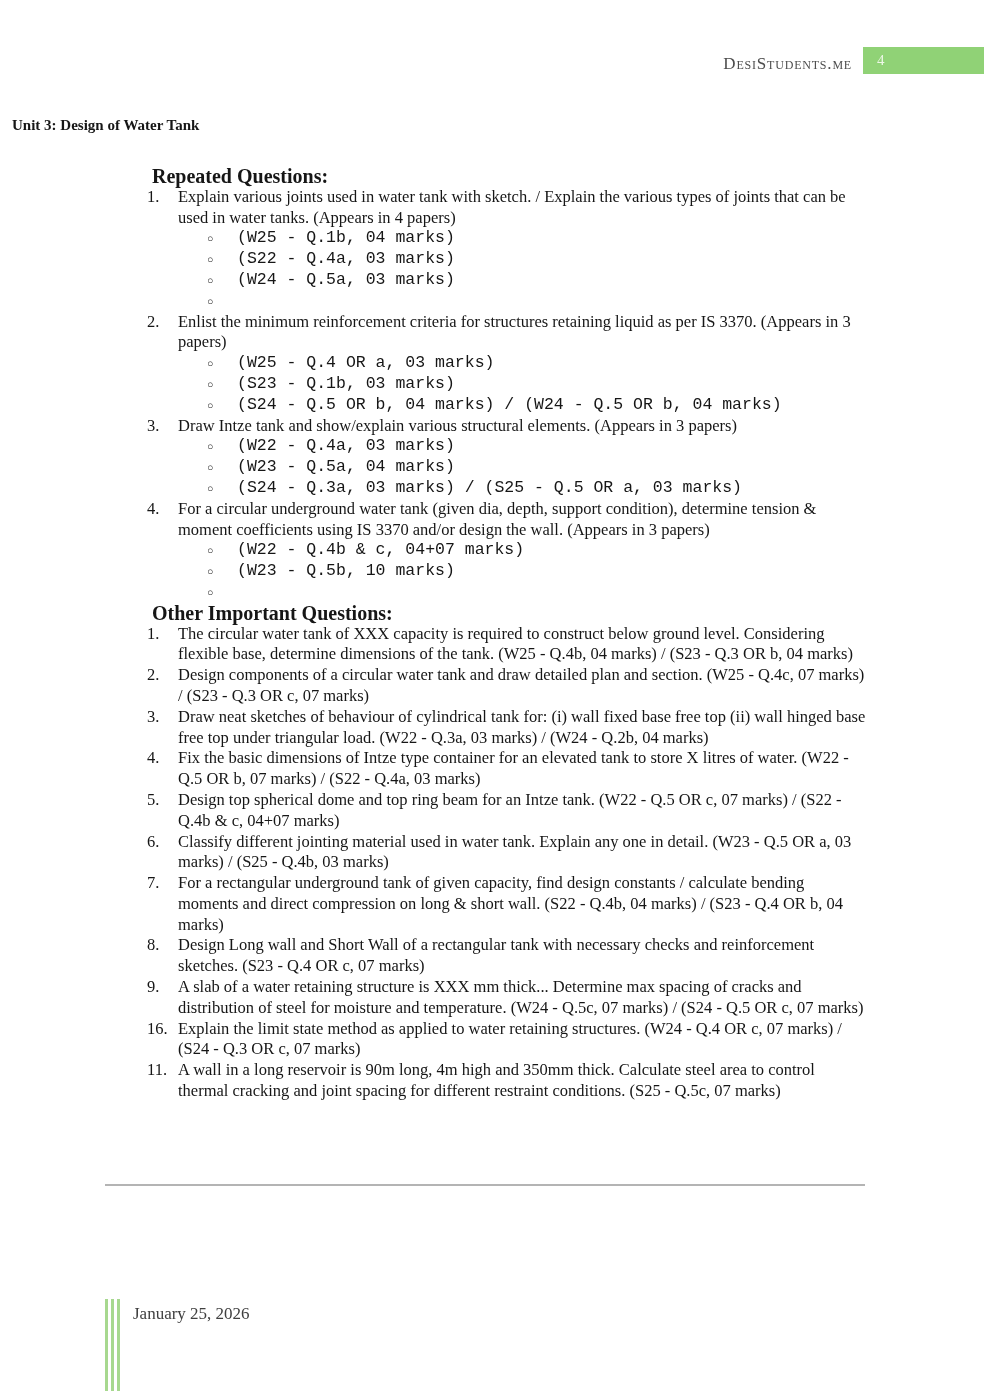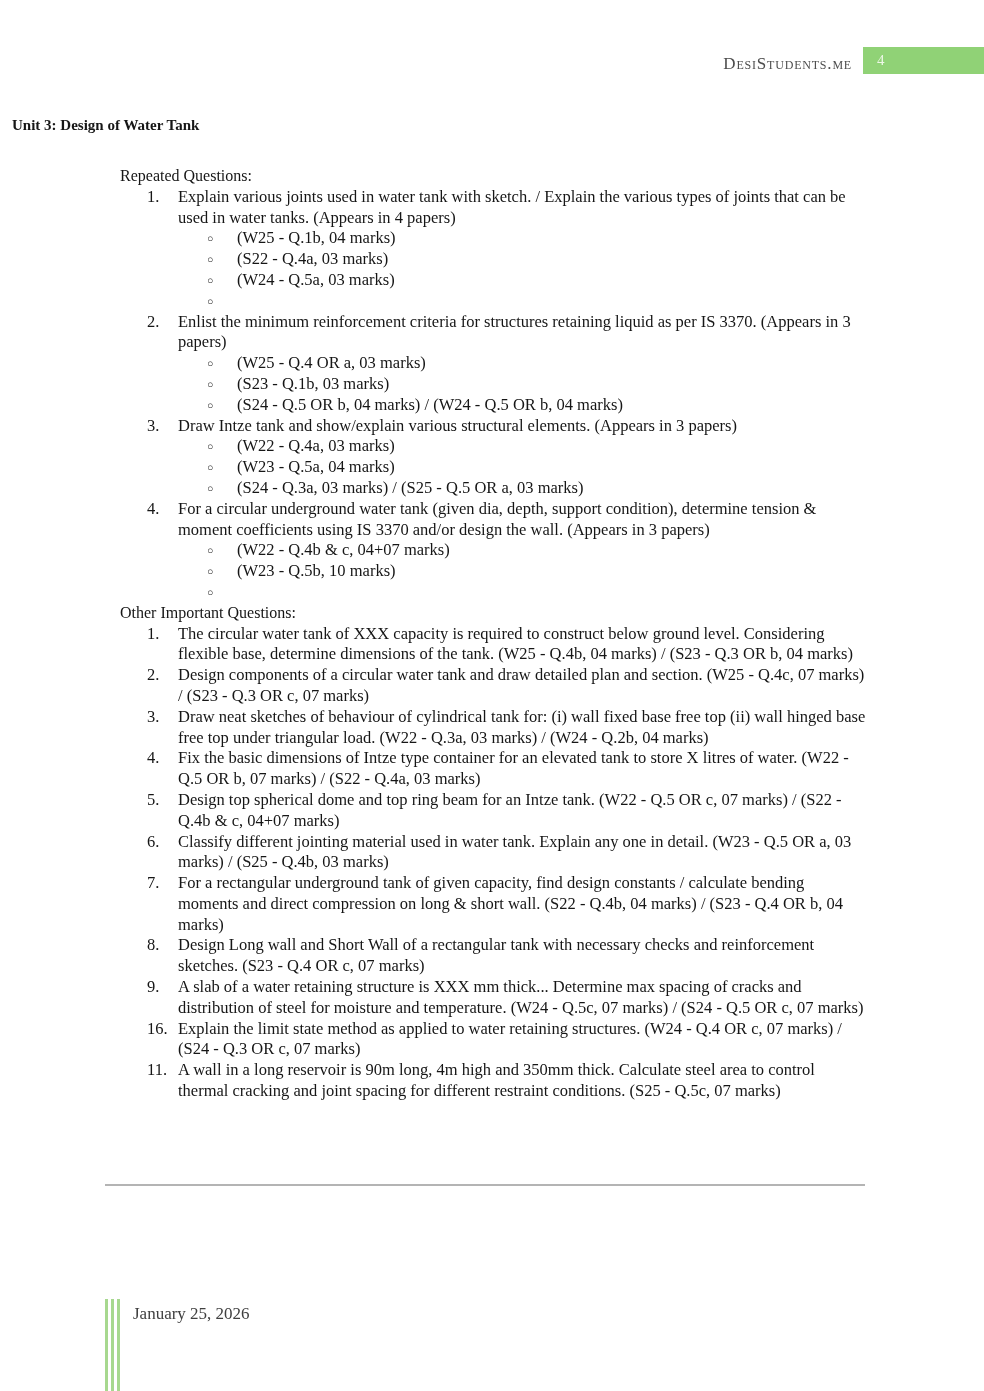--- a/index.html
+++ b/index.html
@@ -55,22 +55,23 @@
   
   .content {
     position: absolute;
     top: 166px;
     left: 120px;
     width: 748px;
     font-size: 16.5px;
     line-height: 20.8px;
   }
   .section-heading {
-    font-weight: normal;
-    font-size: 16px;
+    font-weight: bold;
+    font-size: 20px;
+    margin-left: 32px;
   }
   .q-item {
     display: flex;
   }
   .q-num {
     flex: 0 0 31px;
     margin-left: 27px;
   }
   .q-text {
     flex: 1;
@@ -81,20 +82,21 @@
   .sub-bullet {
     flex: 0 0 30px;
     margin-left: 87px;
     font-size: 10.5px;
     line-height: 20.8px;
     transform: translateY(1px);
     color: #222;
   }
   .sub-text {
     flex: 1;
+    font-family: Liberation Mono, monospace;
   }
 
   
   .divider {
     position: absolute;
     top: 1184px;
     left: 105px;
     width: 760px;
     border: 0;
     border-top: 2px solid #b4b4b4;

